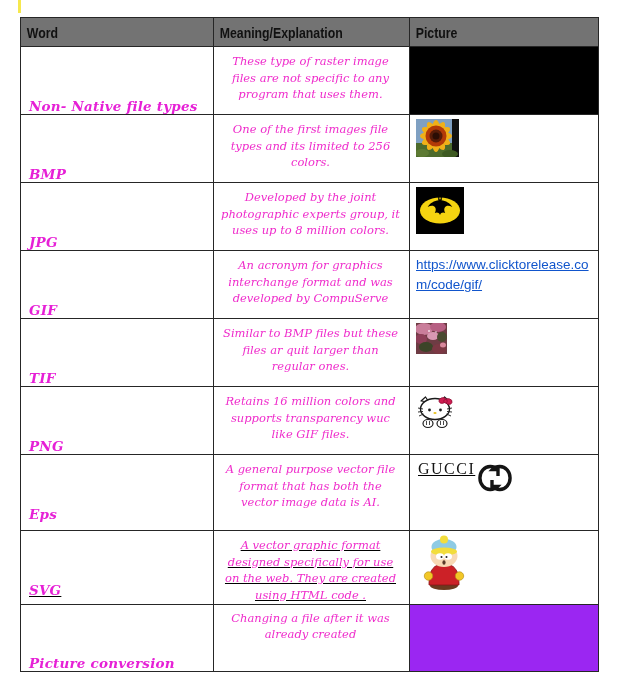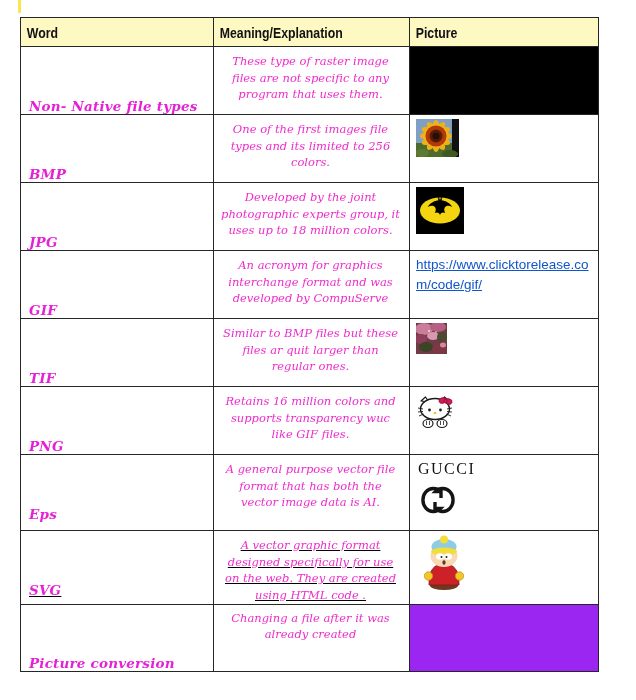--- a/index.html
+++ b/index.html
@@ -9,21 +9,21 @@
   }
   .cursor-mark{position:absolute;left:18px;top:0;width:3px;height:13px;background:#f6e84e;}
   table.doc-table{
     position:absolute;left:20px;top:17px;width:578px;
     border-collapse:collapse;table-layout:fixed;
   }
   td{border:1.5px solid #262626;vertical-align:top;box-sizing:border-box;padding:0;overflow:hidden;}
   .col-word{width:193px;}
   .col-meaning{width:196px;}
   .col-picture{width:189px;}
-  .header-cell{vertical-align:middle;background:#fef9c3;margin-left:40px;}
+  .header-cell{vertical-align:middle;background:#737373;margin-left:40px;}
   .header-label{
     display:inline-block;font-weight:bold;font-size:15px;color:#111;
     transform:scaleX(.82);transform-origin:0 50%;white-space:nowrap;
     padding:2px 0 2px 7px;letter-spacing:0px;
   }
   .word-text{
     display:block;padding:7px 6px 0 8px;
     font-family:"DejaVu Serif",serif;font-weight:bold;font-style:italic;
     font-size:13.5px;color:#e620d6;letter-spacing:.2px;margin-top:44px;
   }
@@ -33,21 +33,21 @@
     font-size:11.5px;line-height:1.45;color:#ef2bcb;text-align:center;
   }
   .pic-pad{padding:4px 4px 2px 6px;}
   .black-cell{background:#000000;}
   .purple-cell{background:#9b26f2;}
   a.gif-link{
     display:block;padding:4px 6px 0 6px;
     font-size:13.5px;line-height:1.45;color:#1155cc;
     text-decoration:underline;word-break:break-all;font-family:"Liberation Sans",sans-serif;
   }
-  .gucci-wrap{display:flex;flex-direction:column;align-items:flex-start;padding:5px 0 0 8px;}
+  .gucci-wrap{display:flex;flex-direction:row;align-items:flex-start;padding:5px 0 0 8px;text-decoration:underline;}
   .gucci-text{
     font-family:"Liberation Serif",serif;font-size:16px;color:#141414;
     letter-spacing:1.5px;margin:0 0 4px 0;
   }
   svg{display:block;}
 </style>
 </head>
 <body>
 
 <div class="cursor-mark"></div>
@@ -113,21 +113,21 @@
         </svg>
       </div>
     </td>
   </tr>
 
   <tr style="height:65px;">
     <td>
           <span class="word-text">JPG</span>
         </td>
     <td>
-          <span class="meaning-text">Developed by the joint photographic experts group, it uses up to 18 million colors.</span>
+          <span class="meaning-text">Developed by the joint photographic experts group, it uses up to 8 million colors.</span>
         </td>
     <td>
       <div class="pic-pad">
         <svg width="48" height="47" viewBox="0 0 48 47">
           <rect x="0" y="0" width="48" height="47" fill="#000000"></rect>
           <ellipse cx="24" cy="23.5" rx="20" ry="13" fill="#f5d410"></ellipse>
           <g fill="#000000">
             <rect x="22.2" y="9.5" width="1.1" height="4"></rect>
             <rect x="24.7" y="9.5" width="1.1" height="4"></rect>
             <path d="M24 11.5 L25.2 13.2 C29.8 13.7 34.3 16.2 36.3 20 C32.7 18.2 30 18.6 28.8 20.5 C27.9 22 28.1 24 29.2 26 C27 24.9 25 25.5 24 27.9 C23 25.5 21 24.9 18.8 26 C19.9 24 20.1 22 19.2 20.5 C18 18.6 15.3 18.2 11.7 20 C13.7 16.2 18.2 13.7 22.8 13.2 Z"></path>

